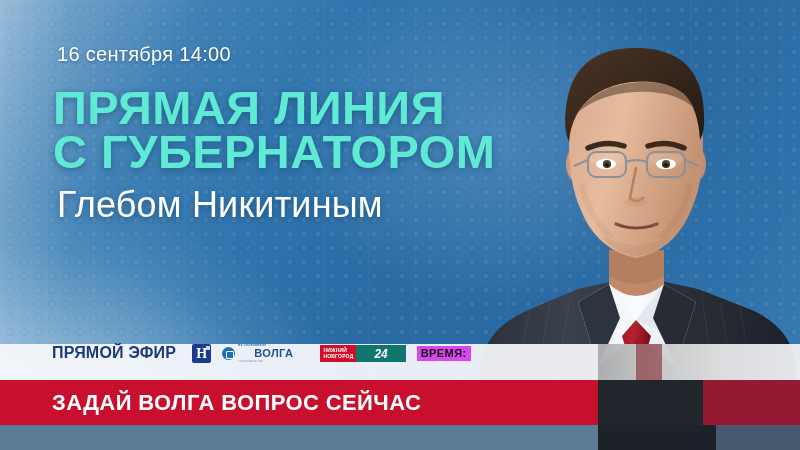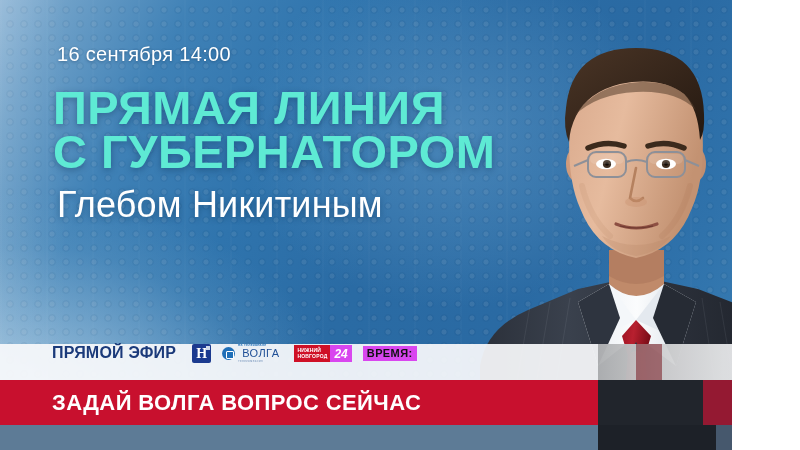--- a/index.html
+++ b/index.html
@@ -6,21 +6,21 @@
     margin: 0;
     padding: 0;
     background: #ffffff;
   }
   body {
     font-family: "Liberation Sans", sans-serif;
   }
 
   #poster {
     position: relative;
-    width: 732px;
+    width: 800px;
     height: 450px;
     overflow: hidden;
     background: #2a6ca8;
   }
 
   
   .bg-base {
     position: absolute;
     inset: 0;
     background:
@@ -178,37 +178,37 @@
   .logo-volga .disc::after{
     content:""; position:absolute; left:3.5px; top:3.5px;
     width:6px; height:6px; border:1.4px solid #fff; border-radius:1px;
   }
   .logo-volga .stack { display:flex; flex-direction:column; line-height:1; }
   .logo-volga .top {
     font-size:3.4px; color:#1f6fb8; letter-spacing:.25px; font-weight:700;
     white-space:nowrap; transform: scaleX(1.05); transform-origin:left;
   }
   .logo-volga .mid {
-    font-size:11px; color:#1f4f96; font-weight:400; letter-spacing:.4px;
-    line-height:1; margin:.5px 4px;
+    font-size:11px; color:#1f4f96; font-weight:700; letter-spacing:.4px;
+    line-height:1; margin:.5px 16px;
   }
   .logo-volga .bot {
     font-size:2.9px; color:#6a8bb5; letter-spacing:.5px; white-space:nowrap;
   }
 
   
   .logo-nn24 { display:flex; align-items:stretch; height:17px; flex:0 0 auto; }
   .logo-nn24 .red {
     background:#cf1026; color:#fff; display:flex; flex-direction:column;
     justify-content:center; padding:0 3px; line-height:1.05;
   }
   .logo-nn24 .red span { font-size:5px; font-weight:700; letter-spacing:.2px; }
   .logo-nn24 .blue {
-    background:#d946ef; color:#fff; display:flex; align-items:center;
-    justify-content:center; padding:0 4px;
+    background:#0f766e; color:#fff; display:flex; align-items:center;
+    justify-content:center; padding:0 18px;
     font-size:12px; font-weight:700; font-style:italic;
   }
 
   
   .logo-vremya {
     background:#d946ef; color:#111; font-size:11px; font-weight:700;
     letter-spacing:.4px; padding:1px 4px; line-height:1.25; flex:0 0 auto;
   }
 
   

